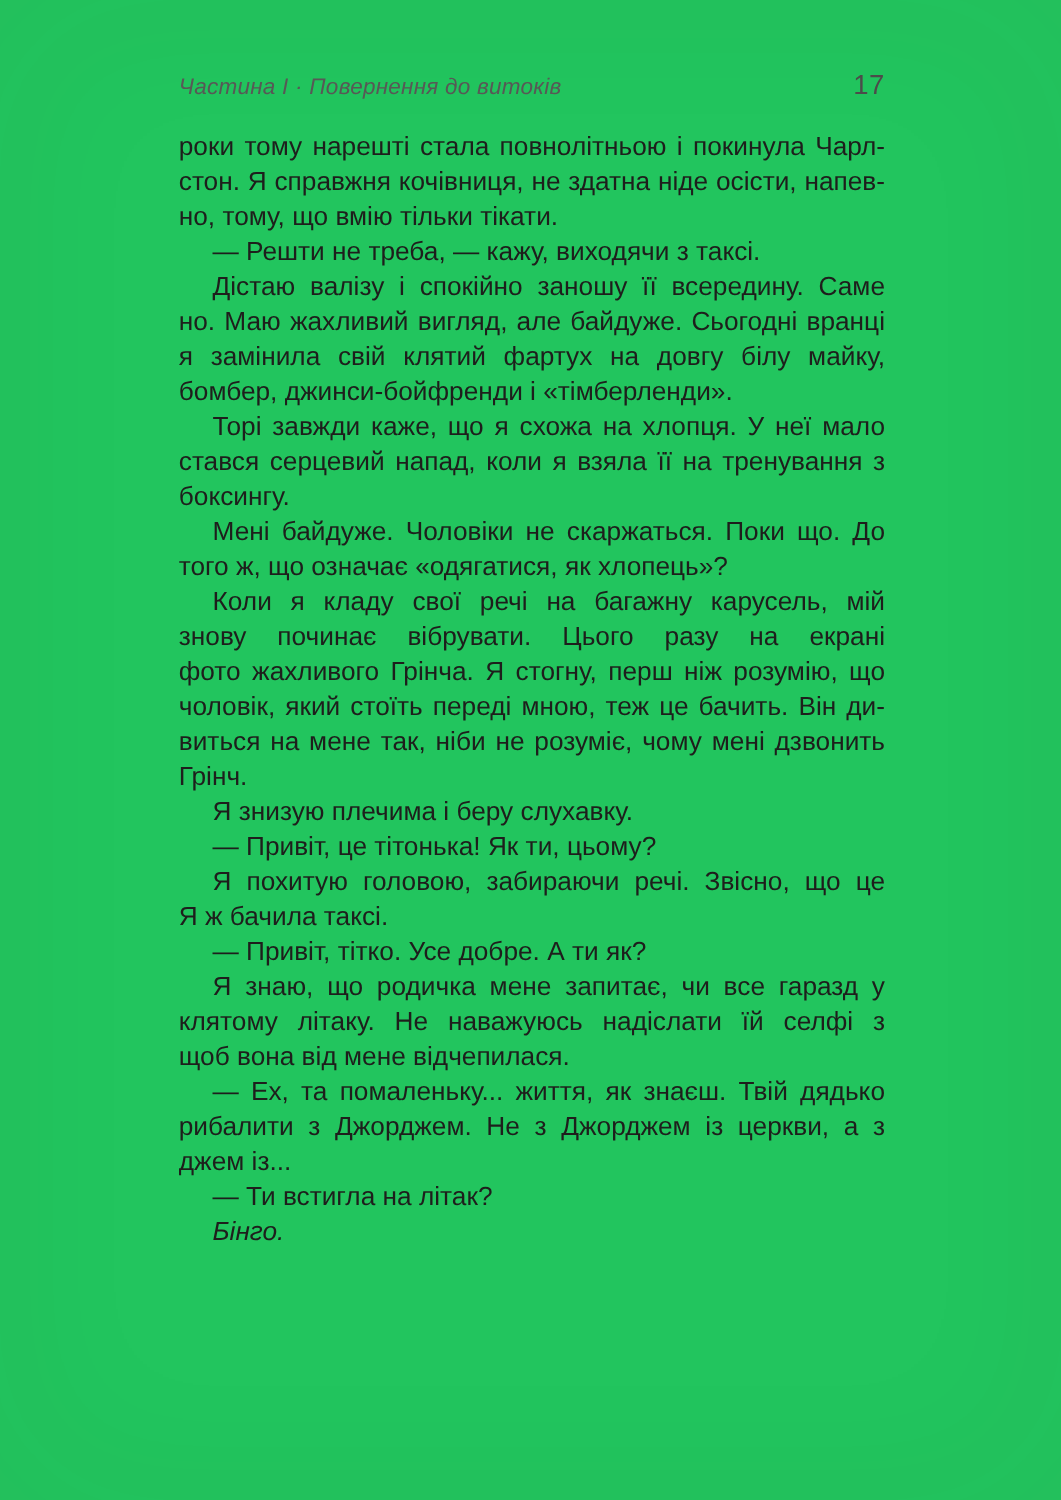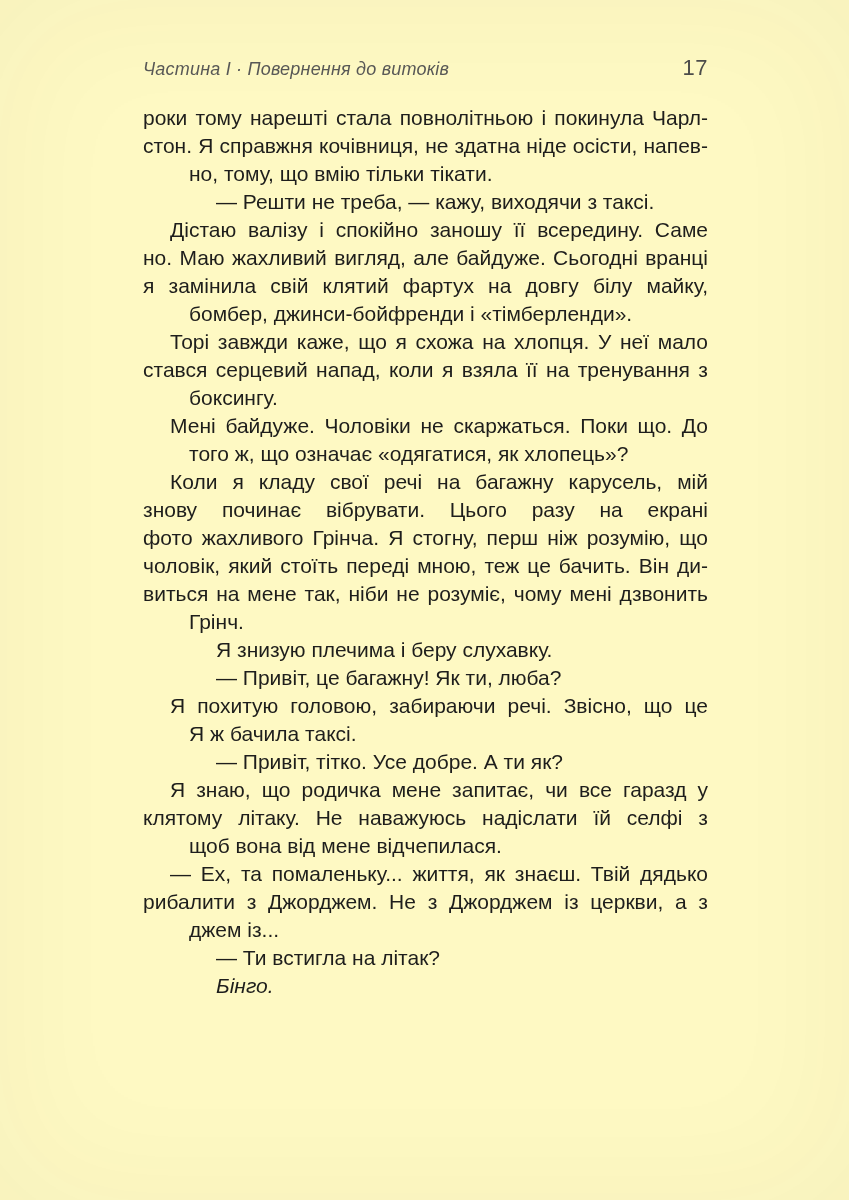--- a/index.html
+++ b/index.html
@@ -4,21 +4,21 @@
 <style>
   html, body {
     margin: 0;
     padding: 0;
     background: #ffffff;
   }
   .page {
     position: relative;
     width: 849px;
     height: 1200px;
-    background: #fef9c3;
+    background: #22c55e;
     box-shadow: inset 0 0 140px rgba(60,55,50,0.045);
     overflow: hidden;
     font-kerning: normal;
   }
   .running-header {
     position: absolute;
     left: 143px;
     top: 57px;
     width: 565px;
     display: flex;
@@ -54,21 +54,20 @@
   .para.italic { font-style: italic; }
   .line {
     text-align: justify;
     text-align-last: justify;
     height: 28px;
     overflow: hidden;
     white-space: normal;
   }
   .line.last {
     text-align-last: left;
-    margin-left: 46px;
   }
   .para.indent > .line:first-child {
     text-indent: 27px;
   }
 </style>
 </head>
 <body>
 
 <div class="page">
   <div class="running-header">
@@ -104,21 +103,21 @@
         <div class="line">знову починає вібрувати. Цього разу на екрані з’являється</div>
         <div class="line">фото жахливого Грінча. Я стогну, перш ніж розумію, що</div>
         <div class="line">чоловік, який стоїть переді мною, теж це бачить. Він ди-</div>
         <div class="line">виться на мене так, ніби не розуміє, чому мені дзвонить</div>
         <div class="line last">Грінч.</div>
       </div>
       <div class="para indent">
         <div class="line last">Я знизую плечима і беру слухавку.</div>
       </div>
       <div class="para indent">
-        <div class="line last">— Привіт, це багажну! Як ти, люба?</div>
+        <div class="line last">— Привіт, це тітонька! Як ти, цьому?</div>
       </div>
       <div class="para indent">
         <div class="line">Я похитую головою, забираючи речі. Звісно, що це вона.</div>
         <div class="line last">Я ж бачила таксі.</div>
       </div>
       <div class="para indent">
         <div class="line last">— Привіт, тітко. Усе добре. А ти як?</div>
       </div>
       <div class="para indent">
         <div class="line">Я знаю, що родичка мене запитає, чи все гаразд у цьому</div>

